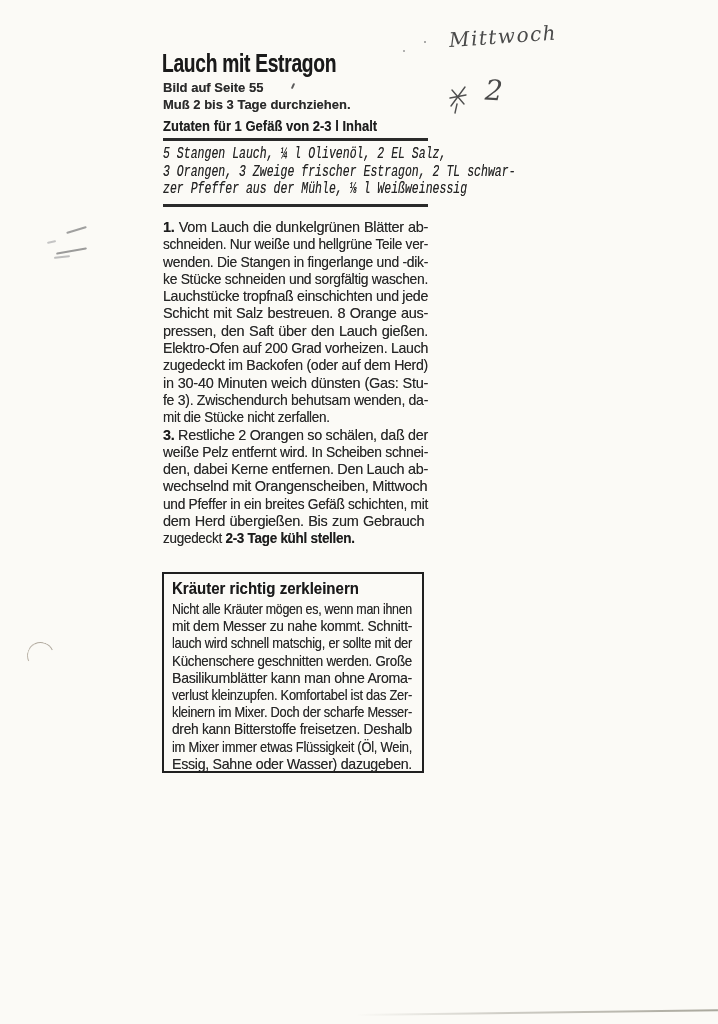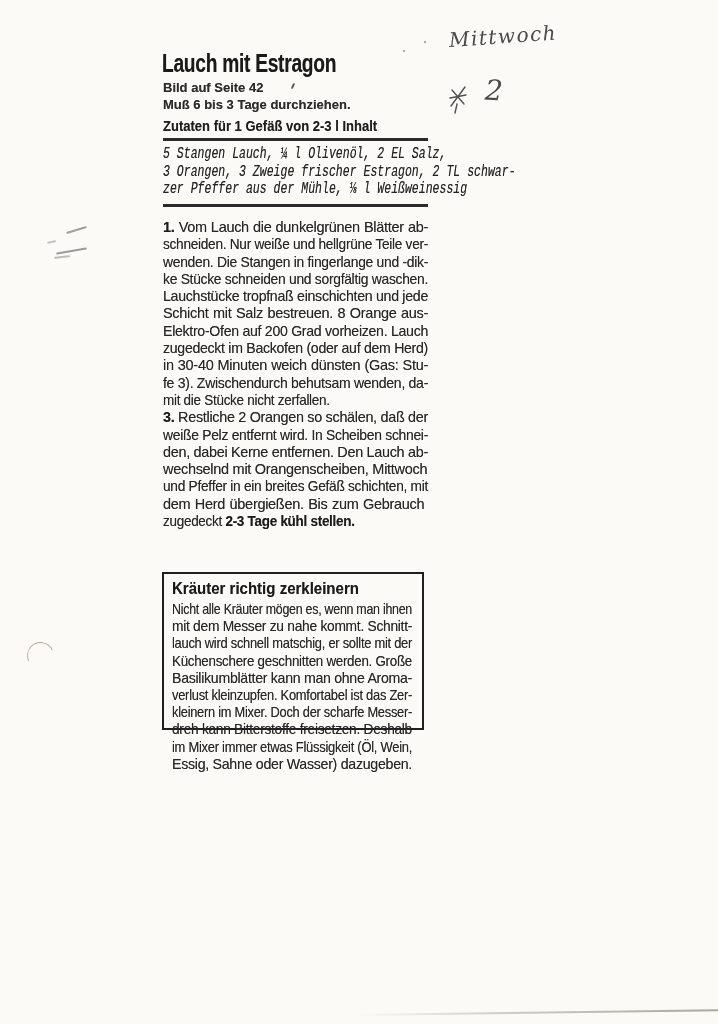--- a/index.html
+++ b/index.html
@@ -33,21 +33,21 @@
     font-family:Liberation Mono, monospace;font-style:italic;
     font-size:16px;color:#242424;
   }
   .ingredients .tline{line-height:17.6px;transform:scaleX(.72) !important;word-spacing:0 !important;}
   .steps{position:absolute;left:163px;top:219px;font-size:14.5px;letter-spacing:-.3px;color:#272727;}
   .steps .tline{line-height:17.3px;}
   .tline{white-space:nowrap;width:max-content;transform-origin:0 50%;}
   .tline b{font-weight:bold;color:#1c1c1c;}
   
   .tipbox{
-    position:absolute;left:162px;top:572px;width:262px;height:158px;
+    position:absolute;left:162px;top:572px;width:262px;height:201px;
     border:2.5px solid #1f1f1f;box-sizing:border-box;
     padding:3px 8px 0 8px;background:transparent;
   }
   .tipbox-title{
     font-size:16.5px;font-weight:bold;color:#1a1a1a;line-height:22px;
     white-space:nowrap;width:max-content;transform:scaleX(.91);transform-origin:0 0;
   }
   .tipbody{font-size:14.5px;letter-spacing:-.3px;color:#272727;margin-top:2px;}
   .tipbody .tline{line-height:17.2px;}
   
@@ -82,41 +82,42 @@
   .speck1{left:403px;top:50px;width:2px;height:2px;background:#9a9a9a;}
   .speck2{left:424px;top:41px;width:2px;height:2px;background:#8f8f8f;}
 </style>
 </head>
 <body>
 
 <div class="sheet">
 
   <div class="clip print">
     <div class="title">Lauch mit Estragon</div>
-    <div class="sub1">Bild auf Seite 42</div>
-    <div class="sub2">Muß 6 bis 3 Tage durchziehen.</div>
+    <div class="sub1">Bild auf Seite 55</div>
+    <div class="sub2">Muß 2 bis 3 Tage durchziehen.</div>
     <div class="zutaten">Zutaten für 1 Gefäß von 2-3 l Inhalt</div>
     <div class="rule rule1"></div>
     <div class="ingredients">
         <div class="tline">5 Stangen Lauch, ¼ l Olivenöl, 2 EL Salz,</div>
         <div class="tline">3 Orangen, 3 Zweige frischer Estragon, 2 TL schwar-</div>
         <div class="tline short">zer Pfeffer aus der Mühle, ⅛ l Weißweinessig</div>
       </div>
     <div class="rule rule2"></div>
 
     <div class="steps">
       <div>
           <div class="tline" style="word-spacing: 0.4px;"><b>1.</b> Vom Lauch die dunkelgrünen Blätter ab-</div>
           <div class="tline" style="transform: scaleX(0.9423);">schneiden. Nur weiße und hellgrüne Teile ver-</div>
           <div class="tline" style="transform: scaleX(0.9567);">wenden. Die Stangen in fingerlange und -dik-</div>
           <div class="tline" style="transform: scaleX(0.9557);">ke Stücke schneiden und sorgfältig waschen.</div>
         </div>
       <div>
           <div class="tline" style="transform: scaleX(0.9773);">Lauchstücke tropfnaß einschichten und jede</div>
           <div class="tline" style="word-spacing: 0.81px;">Schicht mit Salz bestreuen. 8 Orange aus-</div>
+          <div class="tline" style="word-spacing: 1.02px;">pressen, den Saft über den Lauch gießen.</div>
           <div class="tline" style="transform: scaleX(0.9745);">Elektro-Ofen auf 200 Grad vorheizen. Lauch</div>
           <div class="tline" style="transform: scaleX(0.9735);">zugedeckt im Backofen (oder auf dem Herd)</div>
           <div class="tline" style="word-spacing: 0.41px; text-align: right;">in 30-40 Minuten weich dünsten (Gas: Stu-</div>
           <div class="tline" style="transform: scaleX(0.9678);">fe 3). Zwischendurch behutsam wenden, da-</div>
           <div class="tline short" style="transform: scaleX(0.93);">mit die Stücke nicht zerfallen.</div>
         </div>
       <div>
           <div class="tline" style="transform: scaleX(0.9922);"><b>3.</b> Restliche 2 Orangen so schälen, daß der</div>
           <div class="tline" style="transform: scaleX(0.9579);">weiße Pelz entfernt wird. In Scheiben schnei-</div>
           <div class="tline" style="transform: scaleX(0.9938);">den, dabei Kerne entfernen. Den Lauch ab-</div>

